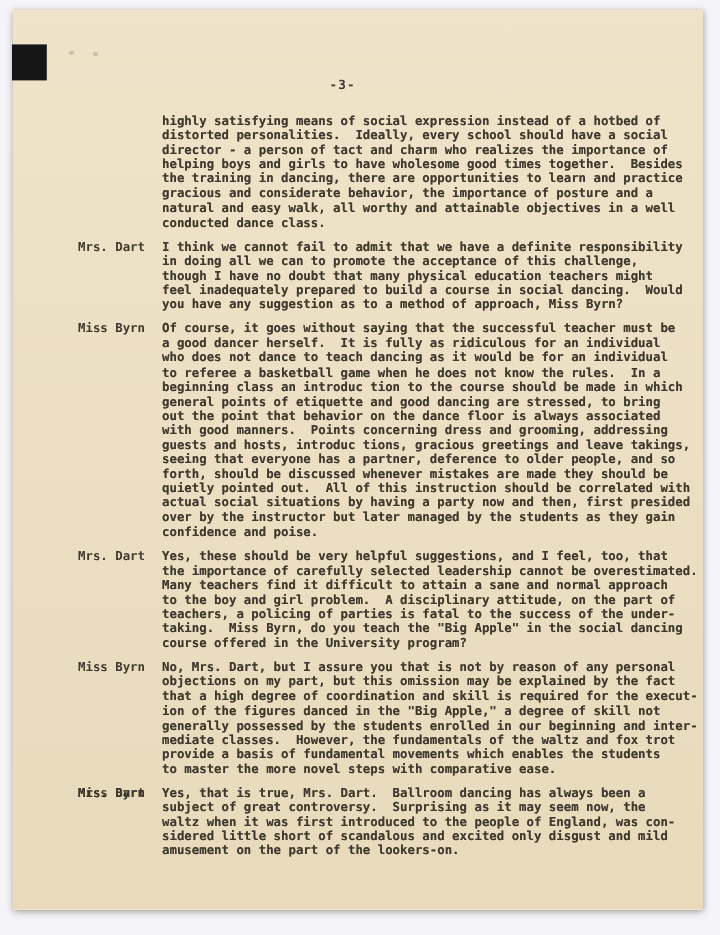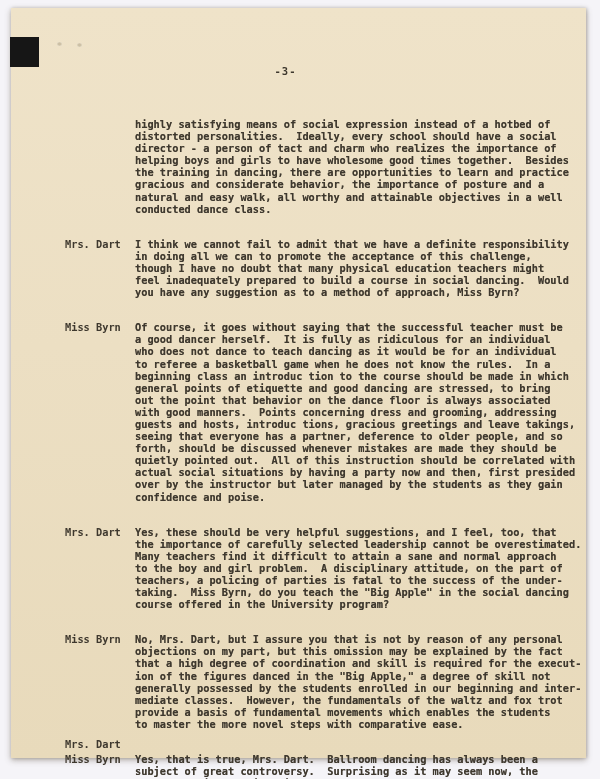--- a/index.html
+++ b/index.html
@@ -59,21 +59,20 @@
     left: 54px; top: 0;
     font: bold 10.3px/12.1px "DejaVu Sans Mono", monospace;
     color: var(--ink);
   }
   .text {
     margin-left: 124px;
     white-space: pre;
     font: bold 10.3px/12.1px "DejaVu Sans Mono", monospace;
     color: var(--ink);
     text-shadow: 0 0 0.5px rgba(62, 56, 46, 0.55);
-    margin-top: 23px;
   }
 </style>
 </head>
 <body>
 
 <div class="scene">
   <div class="paper">
     <div class="speck s1"></div>
     <div class="speck s2"></div>
     <div class="page-number">-3-</div>

